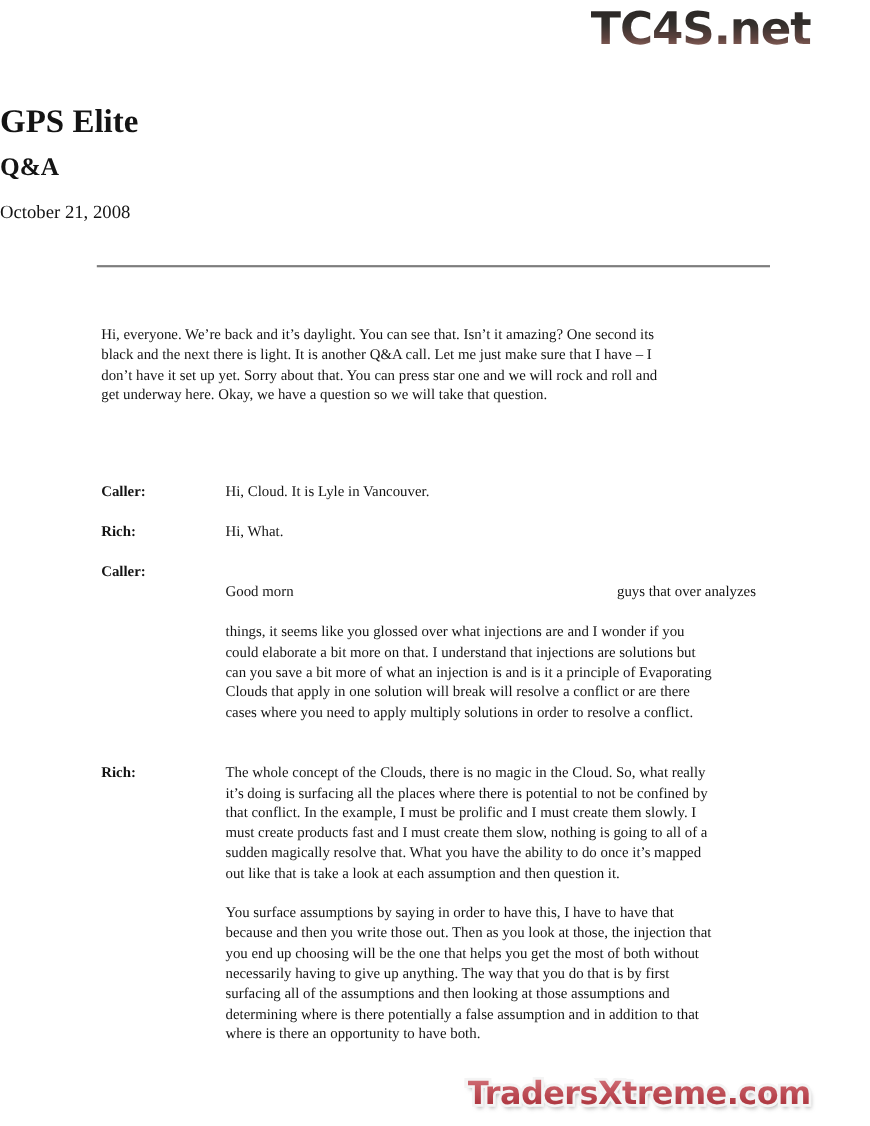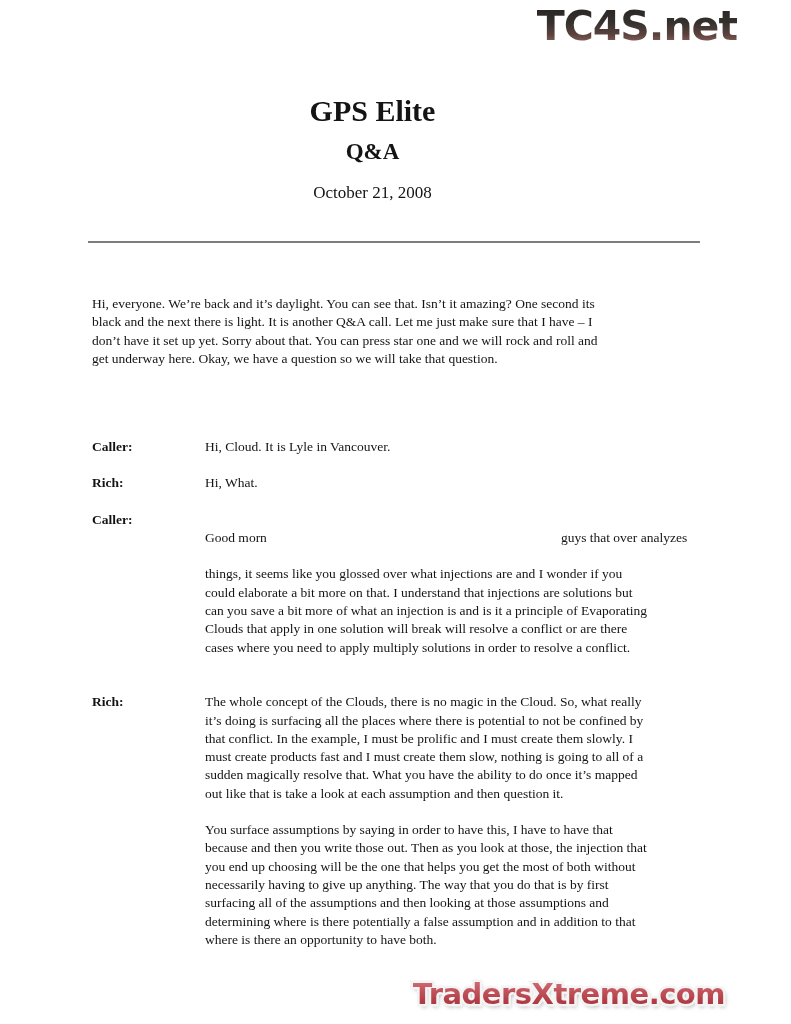--- a/index.html
+++ b/index.html
@@ -25,21 +25,21 @@
     letter-spacing: -1px;
     background: linear-gradient(180deg, #262322 4%, #34302d 42%, #5c423e 68%, #8a625a 86%, #a3847b 100%);
     -webkit-background-clip: text;
     background-clip: text;
     color: transparent;
     text-shadow: none;
     white-space: nowrap;
   }
 
   
-  .doc-header { text-align: center; padding-top: 96px; }
+  .doc-header { padding-top: 96px; }
   .doc-title   { font-size: 30px; font-weight: bold; line-height: 1; }
   .doc-subtitle{ font-size: 23px; font-weight: bold; line-height: 1; margin-top: 14px; }
   .doc-date    { font-size: 17px; line-height: 1; margin-top: 21px; }
 
   
   .rule {
     position: absolute;
     top: 241px;
     left: 88px;
     width: 612px;
@@ -106,21 +106,21 @@
   
   .footer-logo {
     position: absolute;
     right: 8px;
     bottom: 8px;
     width: 312px;
     height: 42px;
   }
   .footer-logo span {
     position: absolute;
-    right: 12px; top: 0;
+    right: 0; top: 0;
     font-family: "DejaVu Sans", sans-serif;
     font-weight: bold;
     font-size: 29px;
     line-height: 40px;
     letter-spacing: -0.5px;
     white-space: nowrap;
   }
   .fl-outline {
     color: #f4f4f4;
     -webkit-text-stroke: 5px #f4f4f4;

